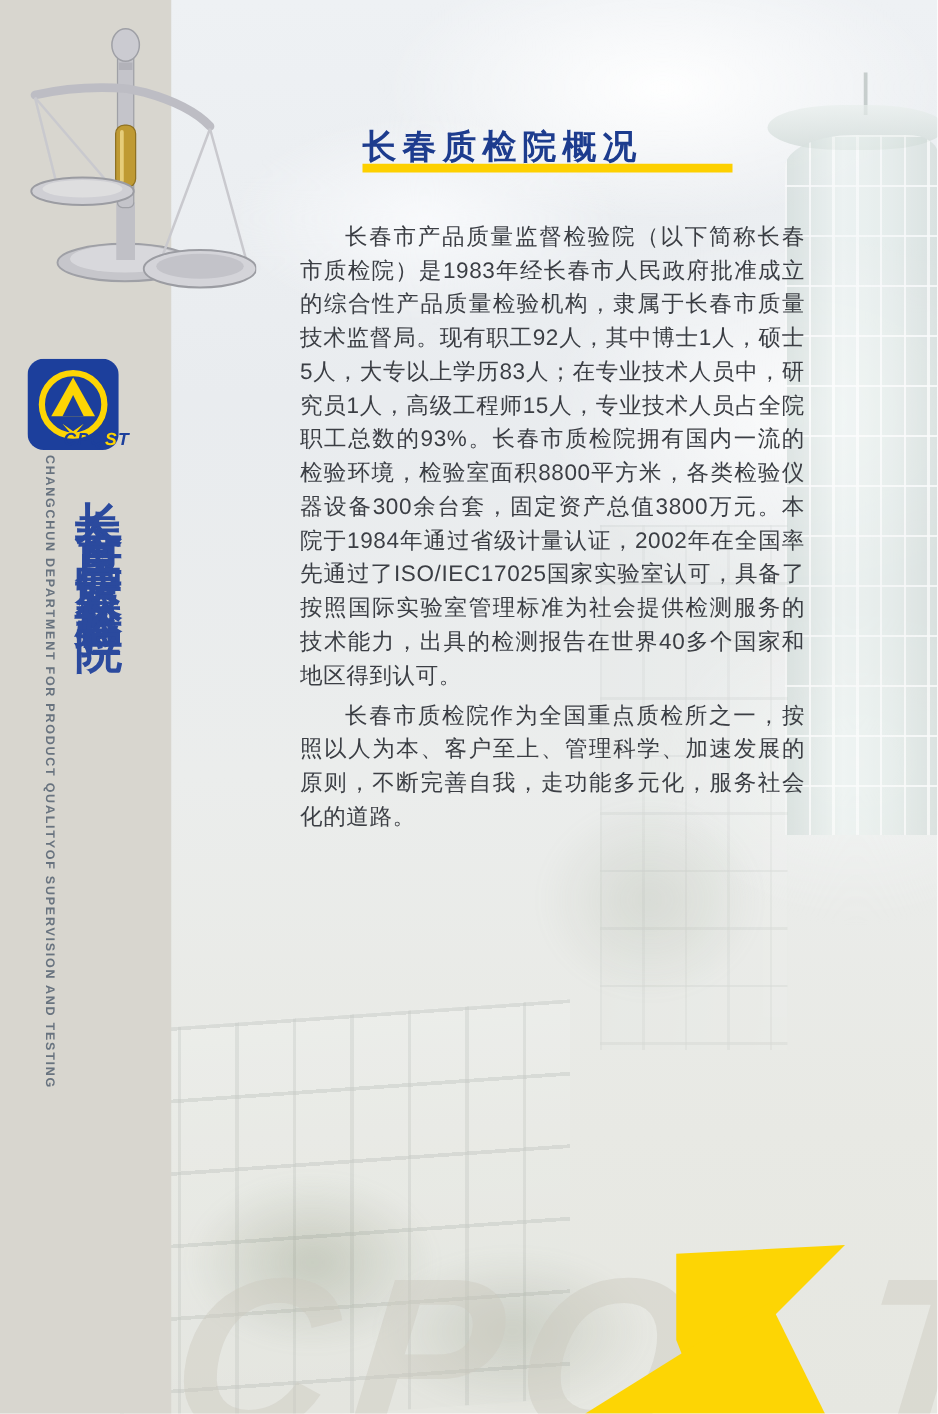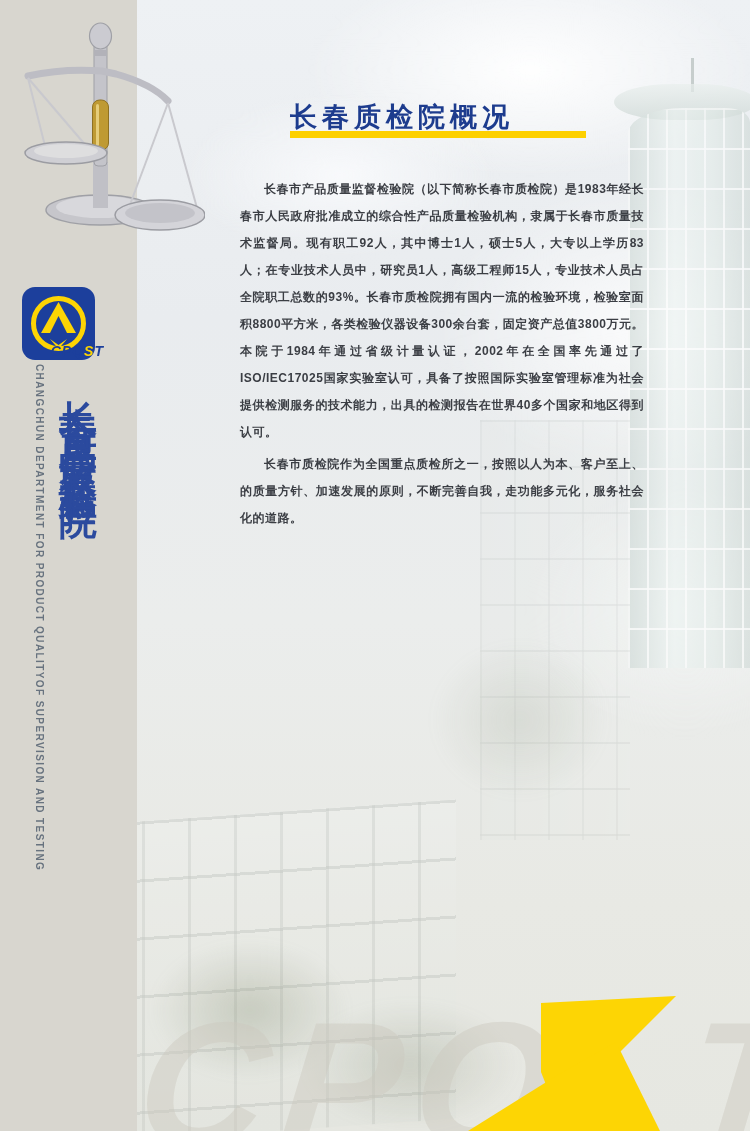--- a/index.html
+++ b/index.html
@@ -81,22 +81,22 @@
   
   .heading-wrap{position:absolute;left:250px;top:101px;width:380px;height:42px;margin-left:40px;}
   .heading-bar{position:absolute;left:0;top:30px;width:296px;height:7px;background:#fdd000;}
   .heading{
     position:relative;z-index:2;margin:0;font-size:27px;font-weight:700;
     letter-spacing:5px;color:#1d3c8e;line-height:1.2;
   }
   .body-text{position:absolute;left:240px;top:176px;width:404px;}
   .body-text p{
     margin:0 0 5px 0;text-indent:2em;text-align:justify;
-    font-size:12px;line-height:27px;letter-spacing:.5px;
-    color:#3b3e44;font-weight:700;
+    font-size:18px;line-height:27px;letter-spacing:.5px;
+    color:#3b3e44;font-weight:400;
   }
 </style>
 </head>
 <body>
 
 <div class="page">
 
   <div class="bg-layer">
     <div class="cloud c1"></div>
     <div class="cloud c3"></div>
@@ -159,16 +159,16 @@
   <div class="v-en">CHANGCHUN DEPARTMENT FOR PRODUCT QUALITYOF SUPERVISION AND TESTING</div>
   <div class="v-cn">长春市产品质量监督检验院</div>
 
   <div class="heading-wrap">
     <div class="heading-bar"></div>
     <h1 class="heading">长春质检院概况</h1>
   </div>
 
   <div class="body-text">
     <p>长春市产品质量监督检验院（以下简称长春市质检院）是1983年经长春市人民政府批准成立的综合性产品质量检验机构，隶属于长春市质量技术监督局。现有职工92人，其中博士1人，硕士5人，大专以上学历83人；在专业技术人员中，研究员1人，高级工程师15人，专业技术人员占全院职工总数的93%。长春市质检院拥有国内一流的检验环境，检验室面积8800平方米，各类检验仪器设备300余台套，固定资产总值3800万元。本院于1984年通过省级计量认证，2002年在全国率先通过了ISO/IEC17025国家实验室认可，具备了按照国际实验室管理标准为社会提供检测服务的技术能力，出具的检测报告在世界40多个国家和地区得到认可。</p>
-    <p>长春市质检院作为全国重点质检所之一，按照以人为本、客户至上、的质量方针、加速发展的原则，不断完善自我，走功能多元化，服务社会化的道路。</p>
+    <p>长春市质检院作为全国重点质检所之一，按照以人为本、客户至上、管理科学、加速发展的原则，不断完善自我，走功能多元化，服务社会化的道路。</p>
   </div>
 
 </div>
 
 </body></html>

